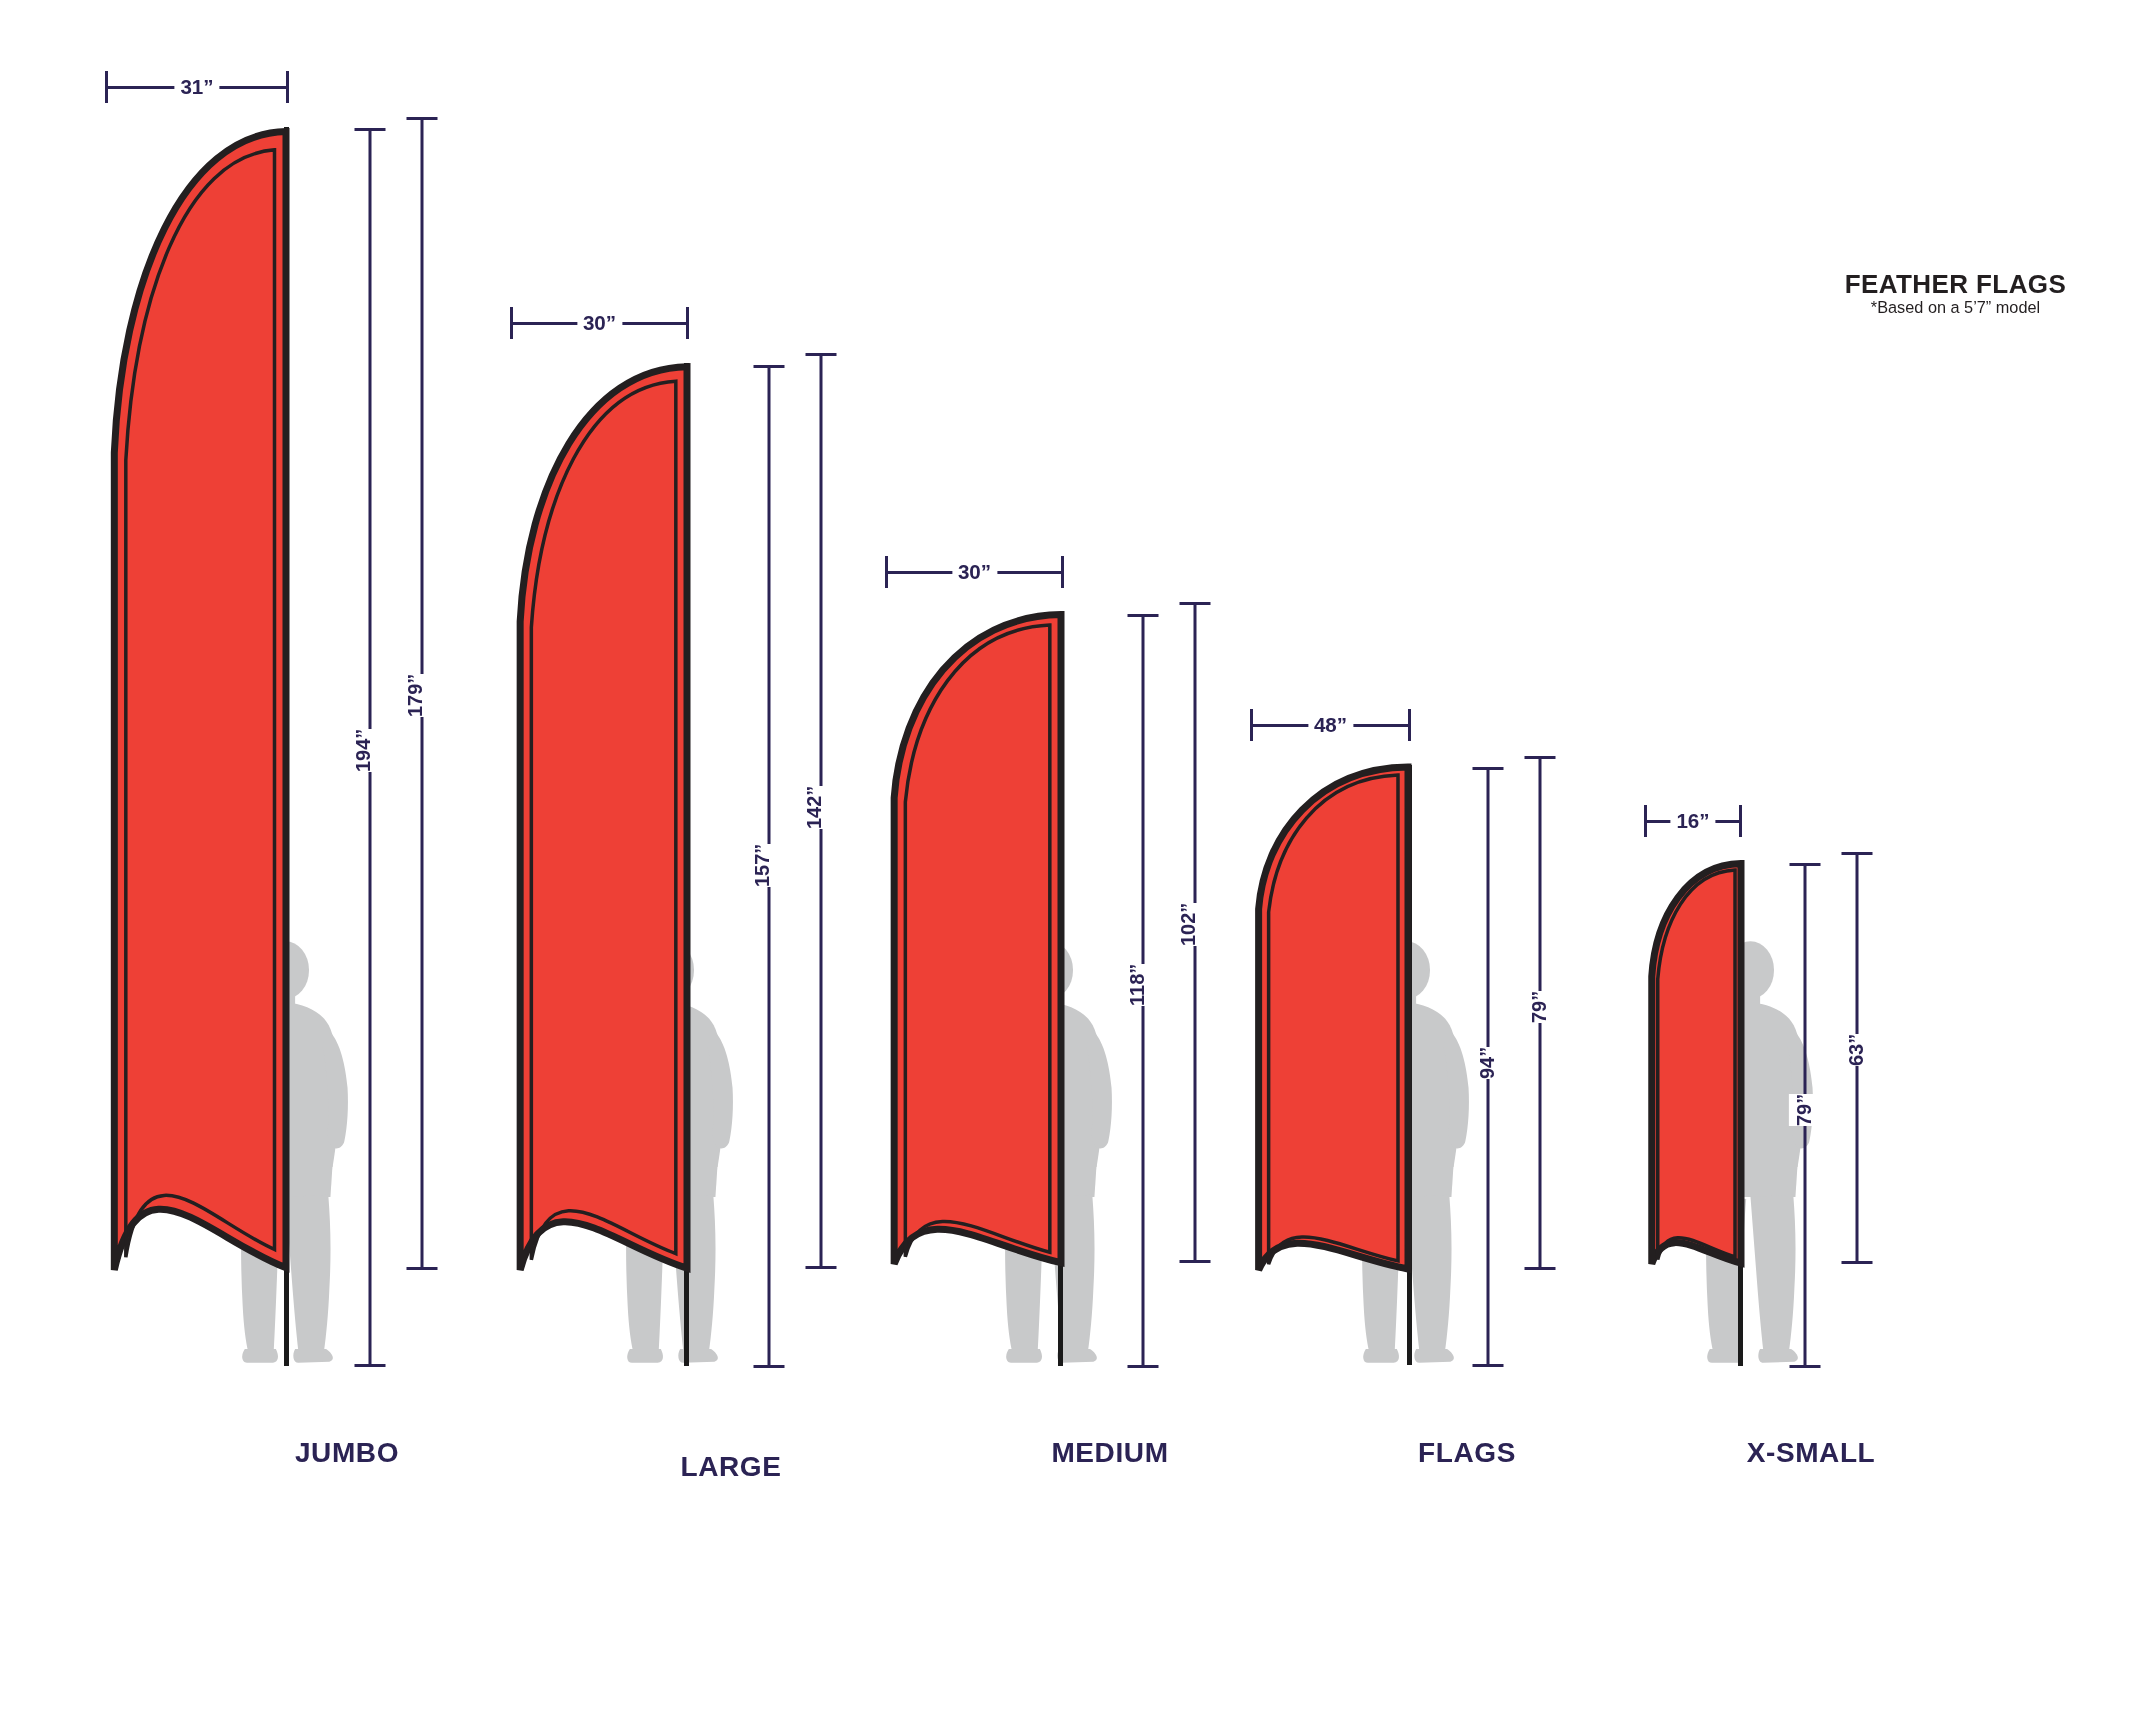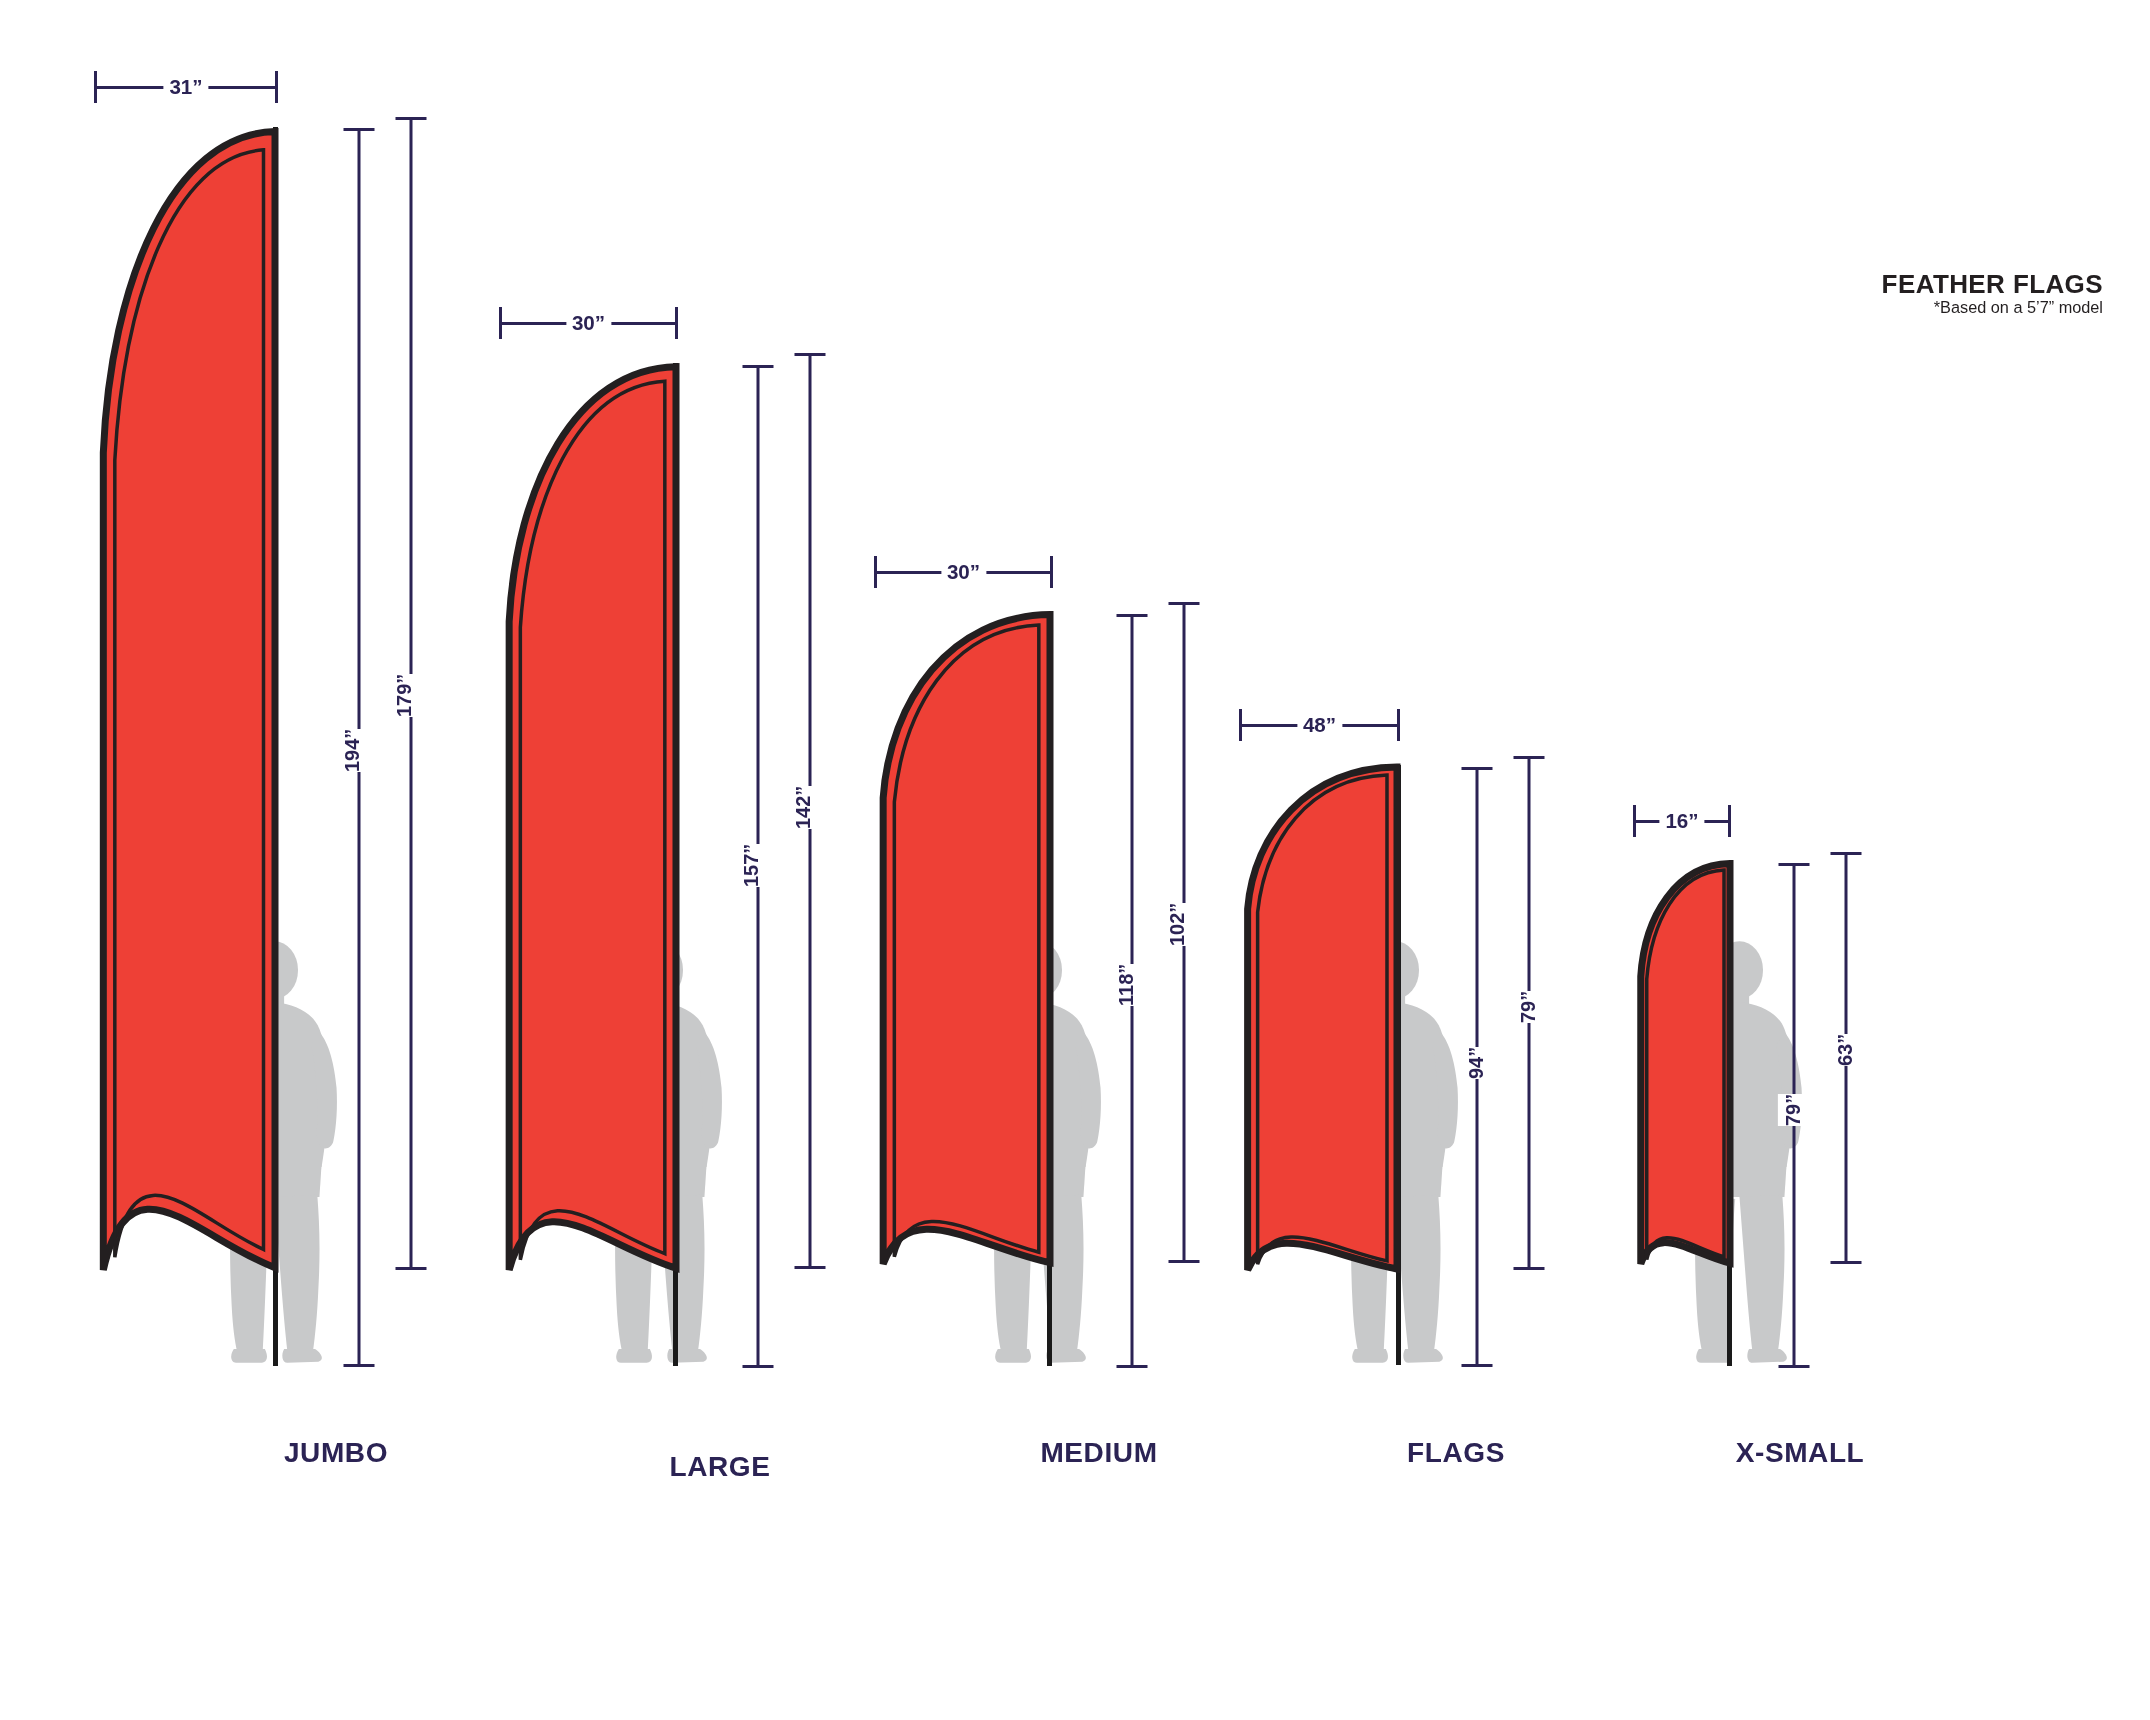--- a/index.html
+++ b/index.html
@@ -1,25 +1,25 @@
 <!DOCTYPE html>
 <html style="font-size:6.9px"><head>
 <meta charset="utf-8">
 <style>
   html,body{margin:0;padding:0;background:#ffffff;}
   body{width:2151px;height:1721px;position:relative;overflow:hidden;
        font-family:"Liberation Sans","DejaVu Sans",sans-serif;}
 
   
-  #header{position:absolute;right:48px;top:271px;text-align:right;width:275px;}
+  #header{position:absolute;right:58px;top:271px;text-align:center;width:275px;}
   #title{font-size:26px;font-weight:700;letter-spacing:0.4px;color:#231f20;line-height:1.05;}
   #subtitle{font-size:16.3px;font-weight:400;color:#231f20;}
 
   
-  #stage{position:absolute;left:0;top:0;width:1797px;height:1721px;}
+  #stage{position:absolute;left:11px;top:0;width:1797px;height:1721px;}
 
   .group{position:absolute;bottom:0;top:0;}
 
   
   .person{position:absolute;bottom:0;}
   .person svg{display:block;}
 
   
   .flag{position:absolute;bottom:0;}
   .flag svg{display:block;overflow:visible;}

